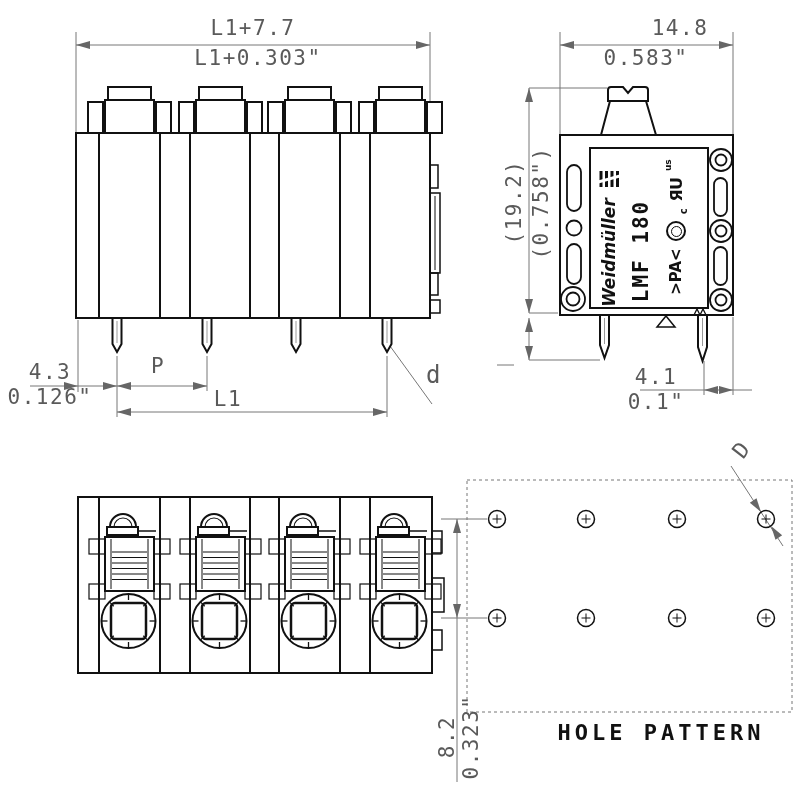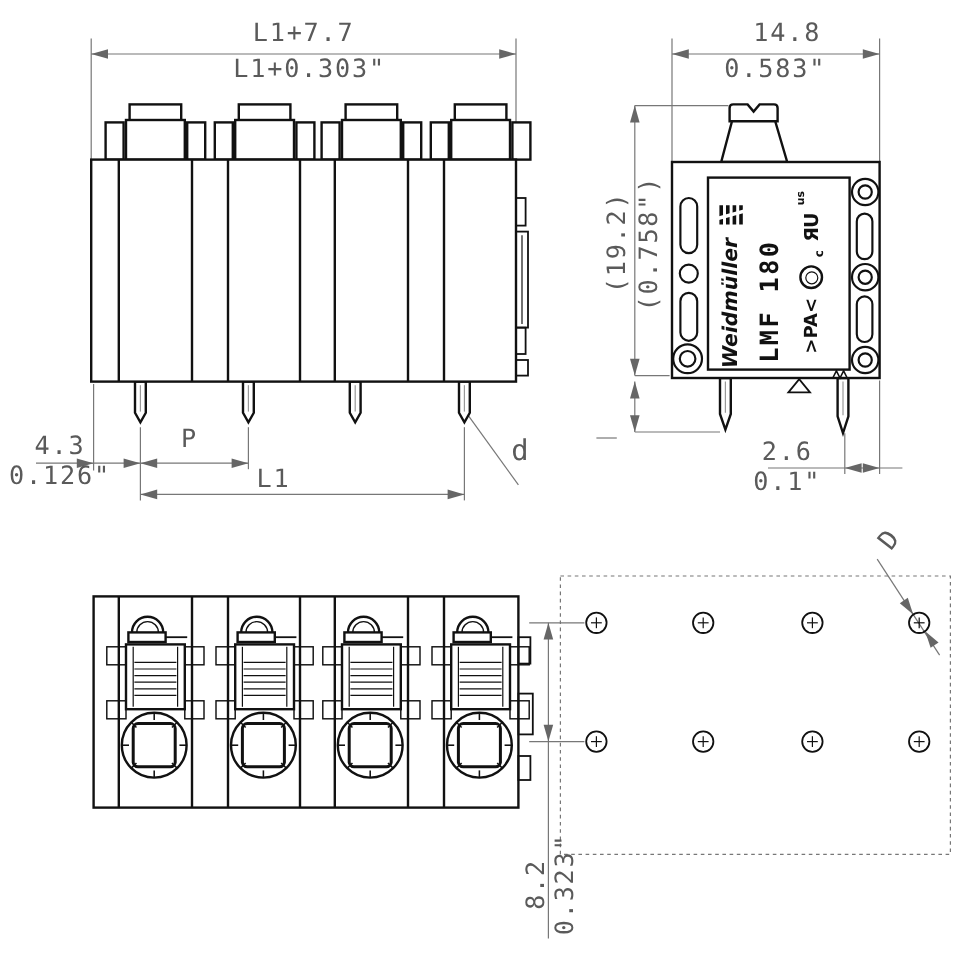--- a/index.html
+++ b/index.html
@@ -236,30 +236,31 @@
   </svg>
 
   <div class="dim" style="left:253px;top:28px">L1+7.7</div>
   <div class="dim" style="left:258px;top:58px">L1+0.303"</div>
   <div class="dim" style="left:50px;top:372px">4.3</div>
   <div class="dim" style="left:50px;top:397px">0.126"</div>
   <div class="dim" style="left:158px;top:366px">P</div>
   <div class="dim" style="left:228px;top:399px">L1</div>
   <div class="dim d-label" style="left:434px;top:375px">d</div>
 
-  <div class="dim" style="left:656px;top:28px">14.8</div>
+  <div class="dim" style="left:680px;top:28px">14.8</div>
   <div class="dim" style="left:646px;top:58px">0.583"</div>
   <div class="dim rot" style="left:514px;top:202px">(19.2)</div>
   <div class="dim rot" style="left:541px;top:203px">(0.758")</div>
-  <div class="dim" style="left:656px;top:377px">2.6</div>
+  <div class="dim" style="left:656px;top:377px">4.1</div>
   <div class="dim" style="left:656px;top:402px">0.1"</div>
 
   <div class="dim rot" style="left:447px;top:737px">8.2</div>
   <div class="dim rot" style="left:471px;top:737px">0.323"</div>
   <div class="dim hole-d" style="left:742px;top:450px">D</div>
+  <div class="hp-title" style="left:661px;top:732px">HOLE PATTERN</div>
 
   <div class="lbl-brand">
     <span class="brand-text">Weidmüller</span>
     <svg width="20" height="22" viewBox="0 0 20 22">
       <g stroke="#111" stroke-width="3" fill="none">
         <line x1="2" y1="3" x2="18" y2="3"></line>
         <line x1="2" y1="8.5" x2="18" y2="8.5"></line>
         <line x1="2" y1="14" x2="18" y2="14"></line>
         <line x1="2" y1="19.5" x2="18" y2="19.5"></line>
       </g>

